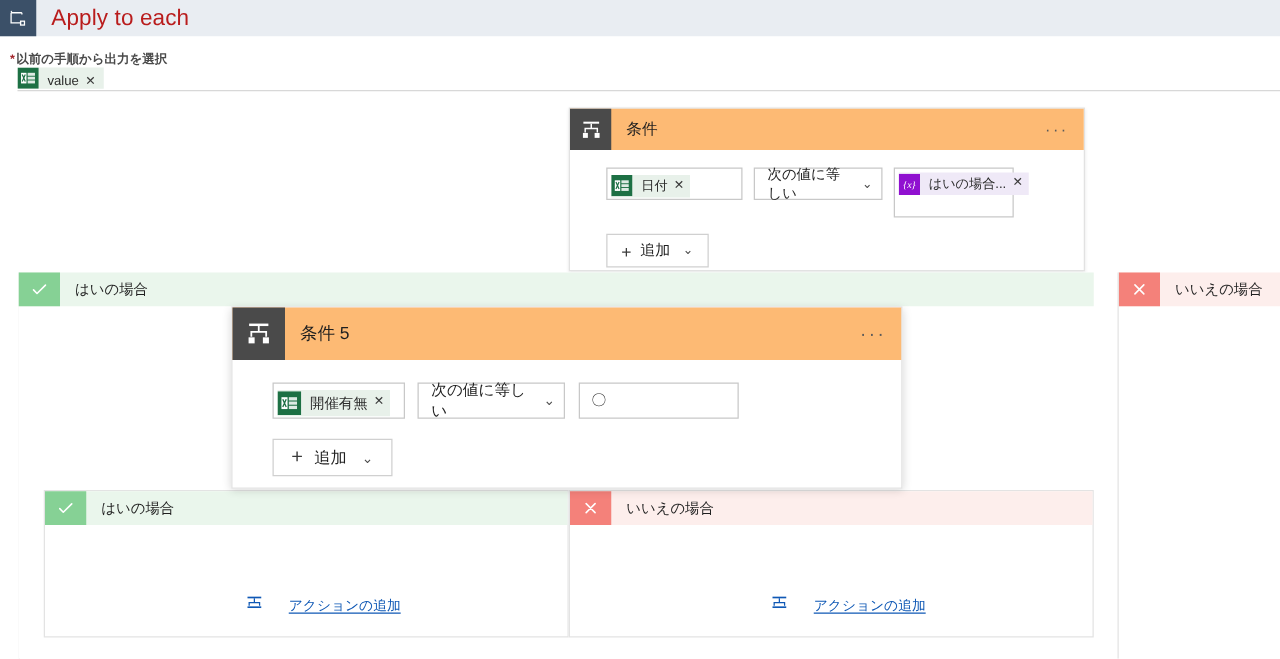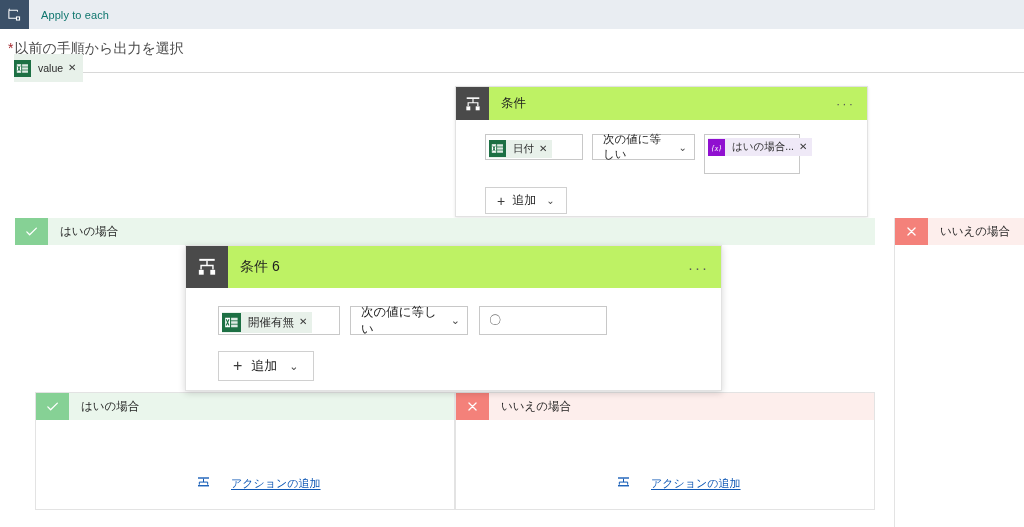--- a/index.html
+++ b/index.html
@@ -29,46 +29,47 @@
   }
   .appbar-icon {
     width: 29px; height: 29px;
     background: #3b5068;
     display: flex; align-items: center; justify-content: center;
     flex: 0 0 auto;
   }
   .appbar-title {
     display: flex; align-items: center;
     padding-left: 12px;
-    font-size: 11px;
-    color: #0f766e;
+    font-size: 18px;
+    color: #b91c1c;
     letter-spacing: .1px;
   }
 
   
   .field-label {
     position: absolute;
     left: 8px; top: 40px;
-    font-size: 14px;
+    font-size: 10px;
     color: #4a4a4a;
     white-space: nowrap;
+    font-weight: bold;
   }
   .req-star { color: #a4262c; margin-right: 1px; }
 
   .token-row {
     position: absolute;
     left: 14px; top: 53px;
     width: 1010px; height: 20px;
     border-bottom: 1px solid #d8d8d8;
     box-sizing: border-box;
   }
   .token {
     display: inline-flex;
-    align-items: center;
-    height: 28px;
+    align-items: flex-end;
+    height: 17px;
     background: #e8f1ea;
     padding-right: 6px;
     position: relative;
     top: 1px;
   }
   .token-ico {
     width: 17px; height: 17px;
     flex: 0 0 auto;
     display: flex; align-items: center; justify-content: center;
   }
@@ -88,21 +89,21 @@
   
   .card {
     position: absolute;
     background: #ffffff;
     border: 1px solid #e2e2e2;
     box-sizing: border-box;
     box-shadow: 0 1px 3px rgba(0,0,0,.10);
   }
   .card-head {
     height: 33px;
-    background: #bef264;
+    background: #fdba74;
     display: flex;
     align-items: stretch;
     position: relative;
   }
   .card-head-icon {
     width: 33px; height: 33px;
     background: #4a4a4a;
     flex: 0 0 auto;
     display: flex; align-items: center; justify-content: center;
   }
@@ -279,21 +280,21 @@
         <path d="M10 4.4v4.2M4.6 12.2V8.6h10.8v3.6" fill="none" stroke="#ffffff" stroke-width="1.3"></path>
         <rect x="2.6" y="12.6" width="4.4" height="4.4" fill="#ffffff"></rect>
         <rect x="13" y="12.6" width="4.4" height="4.4" fill="#ffffff"></rect>
       </svg>
     </div>
     <div class="card-head-title">条件</div>
     <div class="card-ellipsis">···</div>
   </div>
   <div class="card-body">
     <div class="cond-row">
-      <div class="fld" style="width:98px;">
+      <div class="fld" style="width:109px;">
         <span class="fld-token">
           <span class="token-ico">
             <svg width="17" height="17" viewBox="0 0 18 18" aria-hidden="true">
               <rect width="18" height="18" fill="#1d7044"></rect>
               <rect x="3" y="4.5" width="4.6" height="9" fill="#ffffff"></rect>
               <rect x="8.6" y="4.5" width="6.2" height="2.5" fill="#ffffff" opacity=".85"></rect>
               <rect x="8.6" y="7.8" width="6.2" height="2.4" fill="#ffffff" opacity=".85"></rect>
               <rect x="8.6" y="11" width="6.2" height="2.5" fill="#ffffff" opacity=".85"></rect>
               <path d="M4 6l2.6 5.9M6.6 6L4 11.9" stroke="#1d7044" stroke-width="1" fill="none"></path>
             </svg>
@@ -403,26 +404,26 @@
 <div class="card" style="left:185px; top:245px; width:537px; height:146px; box-shadow:0 2px 7px rgba(0,0,0,.16);">
   <div class="card-head" style="height:42px;">
     <div class="card-head-icon" style="width:42px; height:42px;">
       <svg width="22" height="22" viewBox="0 0 20 20" aria-hidden="true">
         <rect x="3" y="2.6" width="14" height="1.8" fill="#ffffff"></rect>
         <path d="M10 4.4v4.2M4.6 12.2V8.6h10.8v3.6" fill="none" stroke="#ffffff" stroke-width="1.3"></path>
         <rect x="2.6" y="12.6" width="4.4" height="4.4" fill="#ffffff"></rect>
         <rect x="13" y="12.6" width="4.4" height="4.4" fill="#ffffff"></rect>
       </svg>
     </div>
-    <div class="card-head-title" style="font-size:14px;">条件 6</div>
+    <div class="card-head-title" style="font-size:14px;">条件 5</div>
     <div class="card-ellipsis" style="font-size:15px;">···</div>
   </div>
   <div class="card-body" style="padding-top:18px;">
     <div class="cond-row" style="padding-left:32px;">
-      <div class="fld" style="width:122px; height:29px;">
+      <div class="fld" style="width:106px; height:29px;">
         <span class="fld-token" style="height:21px;">
           <span class="token-ico" style="width:19px;height:19px;">
             <svg width="19" height="19" viewBox="0 0 18 18" aria-hidden="true">
               <rect width="18" height="18" fill="#1d7044"></rect>
               <rect x="3" y="4.5" width="4.6" height="9" fill="#ffffff"></rect>
               <rect x="8.6" y="4.5" width="6.2" height="2.5" fill="#ffffff" opacity=".85"></rect>
               <rect x="8.6" y="7.8" width="6.2" height="2.4" fill="#ffffff" opacity=".85"></rect>
               <rect x="8.6" y="11" width="6.2" height="2.5" fill="#ffffff" opacity=".85"></rect>
               <path d="M4 6l2.6 5.9M6.6 6L4 11.9" stroke="#1d7044" stroke-width="1" fill="none"></path>
             </svg>

